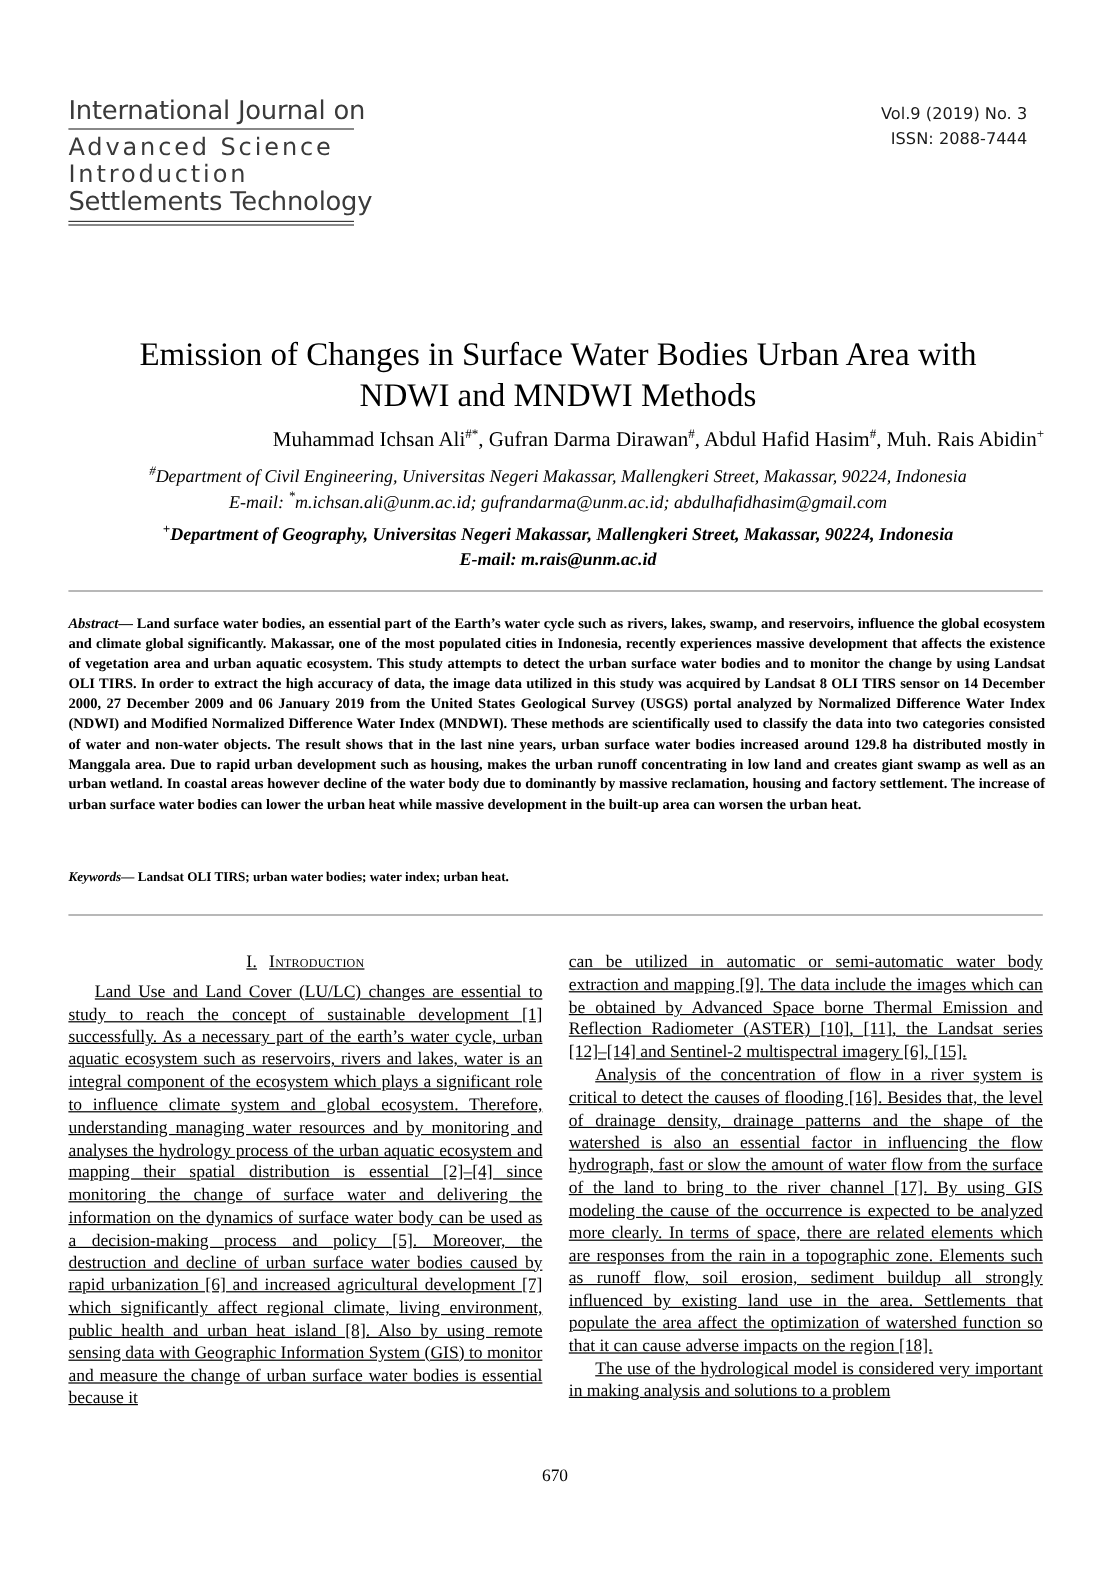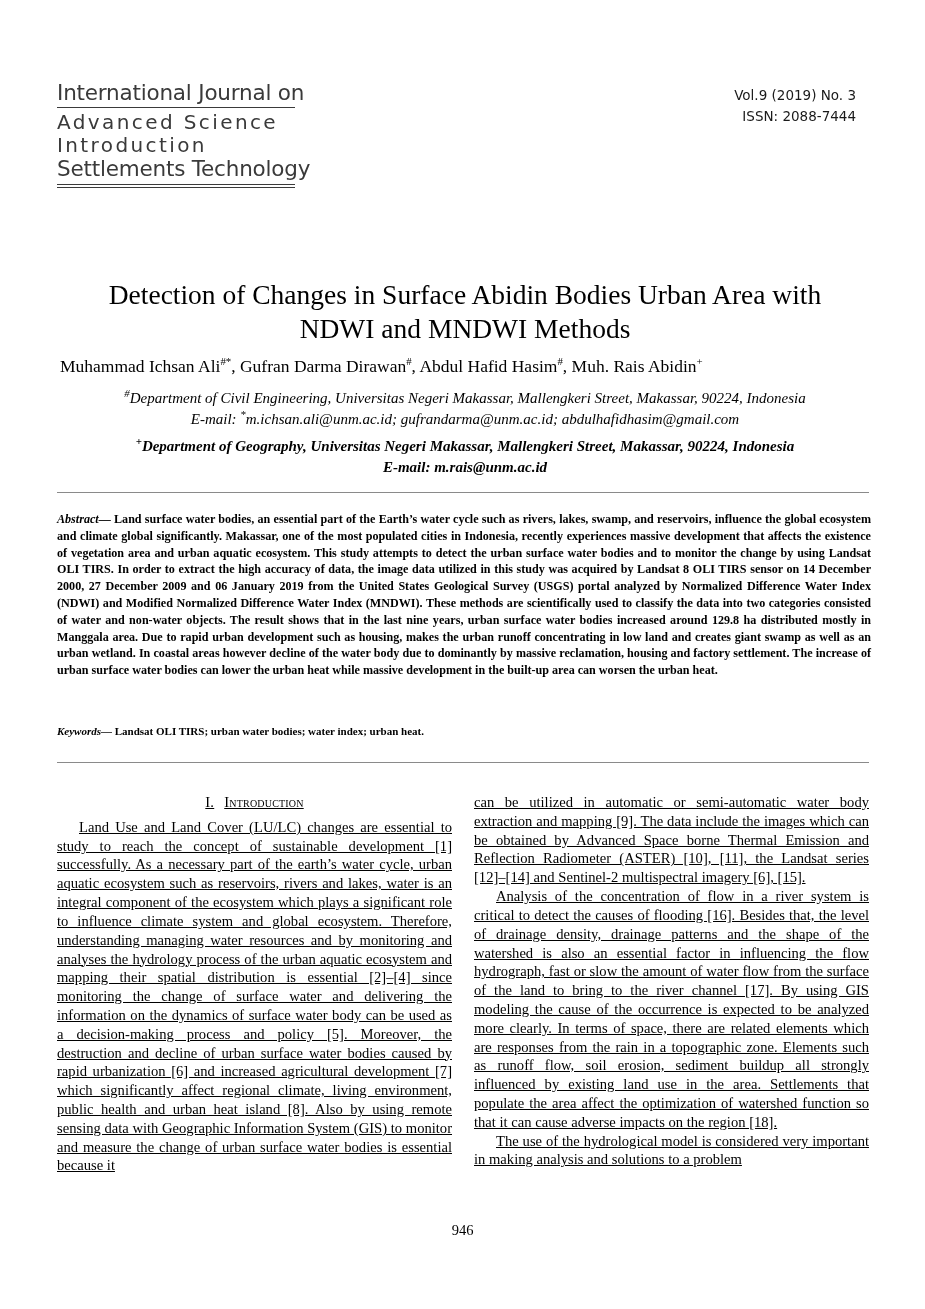--- a/index.html
+++ b/index.html
@@ -92,21 +92,21 @@
     line-height: 1.24;
     font-family: "Liberation Serif", serif;
     font-weight: 400;
   }
 
   .authors {
     position: absolute;
     left: 60px;
     top: 355px;
     width: 810px;
-    text-align: left;
+    text-align: right;
     font-size: 17.5px;
     line-height: 1.3;
   }
   .authors sup { font-size: 0.62em; vertical-align: super; line-height: 0; }
 
   .affil {
     position: absolute;
     left: 60px;
     width: 810px;
     text-align: center;
@@ -207,21 +207,21 @@
       <div class="logo-line4">Settlements Technology</div>
       <div class="logo-rule-double"></div>
     </div>
   </div>
 
   <div class="issue-info">
     <div>Vol.9 (2019) No. 3</div>
     <div>ISSN: 2088-7444</div>
   </div>
 
-  <div class="title">Detection of Changes in Surface Abidin Bodies Urban Area with NDWI and MNDWI Methods</div>
+  <div class="title">Emission of Changes in Surface Water Bodies Urban Area with NDWI and MNDWI Methods</div>
 
   <div class="authors">Muhammad Ichsan Ali<sup>#*</sup>, Gufran Darma Dirawan<sup>#</sup>, Abdul Hafid Hasim<sup>#</sup>, Muh. Rais Abidin<sup>+</sup></div>
 
   <div class="affil affil-1"><sup>#</sup>Department of Civil Engineering, Universitas Negeri Makassar, Mallengkeri Street, Makassar, 90224, Indonesia<br>E-mail: <sup>*</sup>m.ichsan.ali@unm.ac.id; gufrandarma@unm.ac.id; abdulhafidhasim@gmail.com</div>
   <div class="affil affil-2"><sup>+</sup>Department of Geography, Universitas Negeri Makassar, Mallengkeri Street, Makassar, 90224, Indonesia<br>E-mail: m.rais@unm.ac.id</div>
 
   <div class="rule rule-abstract-top"></div>
 
   <div class="abstract">
     <span class="lead">Abstract—</span><span> Land surface water bodies, an essential part of the Earth’s water cycle such as rivers, lakes, swamp, and reservoirs, influence the global ecosystem and climate global significantly. Makassar, one of the most populated cities in Indonesia, recently experiences massive development that affects the existence of vegetation area and urban aquatic ecosystem. This study attempts to detect the urban surface water bodies and to monitor the change by using Landsat OLI TIRS. In order to extract the high accuracy of data, the image data utilized in this study was acquired by Landsat 8 OLI TIRS sensor on 14 December 2000, 27 December 2009 and 06 January 2019 from the United States Geological Survey (USGS) portal analyzed by Normalized Difference Water Index (NDWI) and Modified Normalized Difference Water Index (MNDWI). These methods are scientifically used to classify the data into two categories consisted of water and non-water objects. The result shows that in the last nine years, urban surface water bodies increased around 129.8 ha distributed mostly in Manggala area. Due to rapid urban development such as housing, makes the urban runoff concentrating in low land and creates giant swamp as well as an urban wetland. In coastal areas however decline of the water body due to dominantly by massive reclamation, housing and factory settlement. The increase of urban surface water bodies can lower the urban heat while massive development in the built-up area can worsen the urban heat.</span>
@@ -239,15 +239,15 @@
     </div>
     <p>Land Use and Land Cover (LU/LC) changes are essential to study to reach the concept of sustainable development [1] successfully. As a necessary part of the earth’s water cycle, urban aquatic ecosystem such as reservoirs, rivers and lakes, water is an integral component of the ecosystem which plays a significant role to influence climate system and global ecosystem. Therefore, understanding managing water resources and by monitoring and analyses the hydrology process of the urban aquatic ecosystem and mapping their spatial distribution is essential [2]–[4] since monitoring the change of surface water and delivering the information on the dynamics of surface water body can be used as a decision-making process and policy [5]. Moreover, the destruction and decline of urban surface water bodies caused by rapid urbanization [6] and increased agricultural development [7] which significantly affect regional climate, living environment, public health and urban heat island [8]. Also by using remote sensing data with Geographic Information System (GIS) to monitor and measure the change of urban surface water bodies is essential because it</p>
   </div>
 
   <div class="col col-right">
     <p class="cont">can be utilized in automatic or semi-automatic water body extraction and mapping [9]. The data include the images which can be obtained by Advanced Space borne Thermal Emission and Reflection Radiometer (ASTER) [10], [11], the Landsat series [12]–[14] and Sentinel-2 multispectral imagery [6], [15].</p>
     <p>Analysis of the concentration of flow in a river system is critical to detect the causes of flooding [16]. Besides that, the level of drainage density, drainage patterns and the shape of the watershed is also an essential factor in influencing the flow hydrograph, fast or slow the amount of water flow from the surface of the land to bring to the river channel [17]. By using GIS modeling the cause of the occurrence is expected to be analyzed more clearly. In terms of space, there are related elements which are responses from the rain in a topographic zone. Elements such as runoff flow, soil erosion, sediment buildup all strongly influenced by existing land use in the area. Settlements that populate the area affect the optimization of watershed function so that it can cause adverse impacts on the region [18].</p>
     <p>The use of the hydrological model is considered very important in making analysis and solutions to a problem</p>
   </div>
 
-  <div class="page-number">946</div>
+  <div class="page-number">670</div>
 
 </div>
 
 </body></html>

